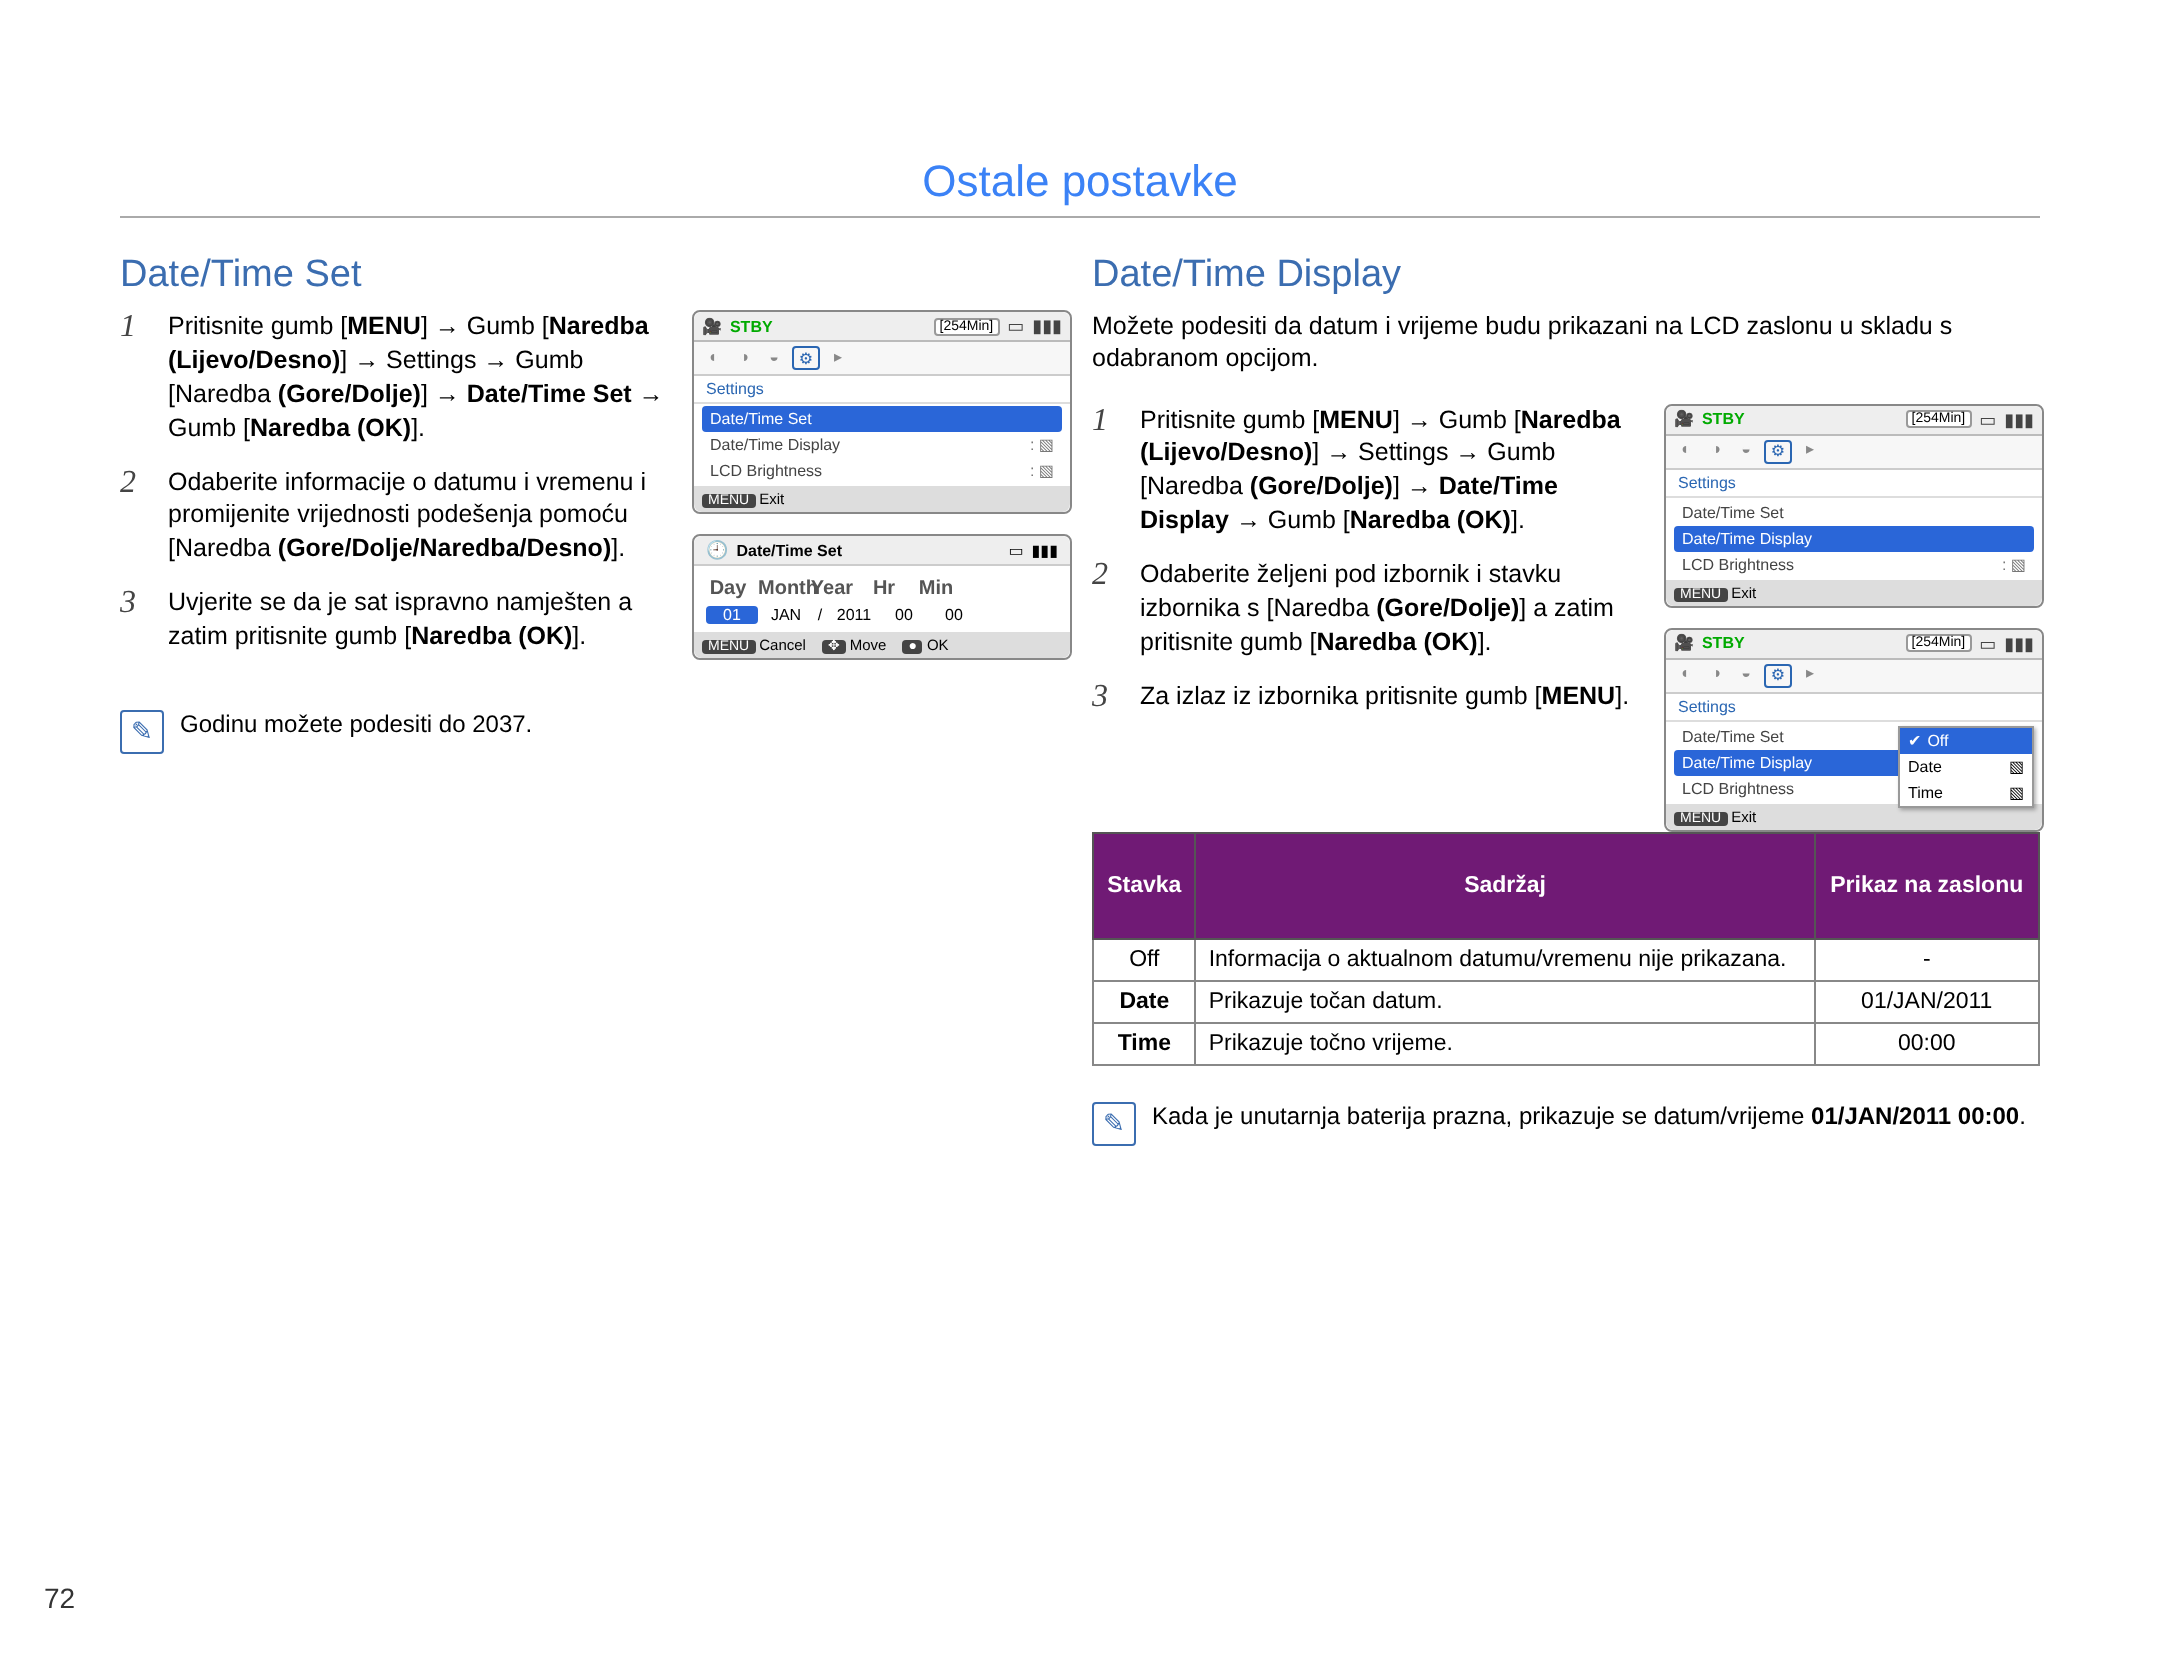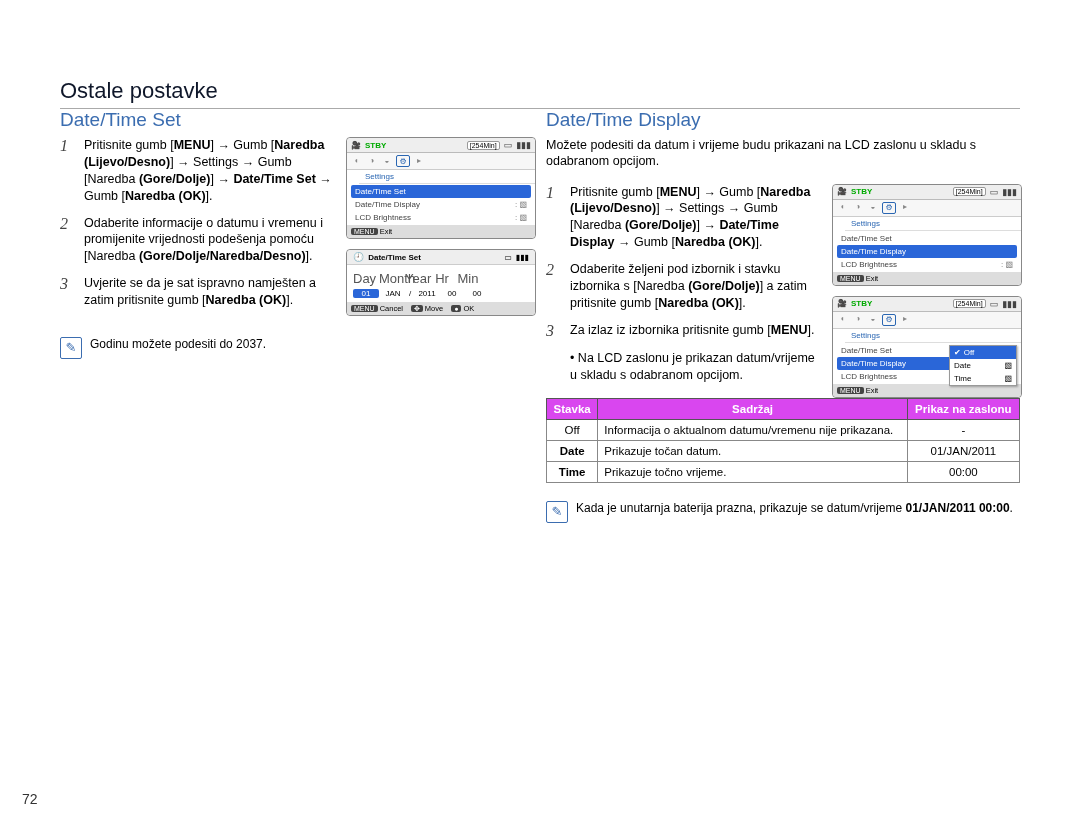--- a/index.html
+++ b/index.html
@@ -12,25 +12,26 @@
     width: 1080px;
     height: 827px;
     overflow: hidden;
     position: relative;
   }
   .page {
     padding: 78px 60px 20px 60px;
     position: relative;
   }
   .page-header {
-    text-align: left;
+    text-align: center;
     font-size: 22px;
-    color: #0f172a;
+    color: #3b82f6;
     border-bottom: 1px solid #aaa;
     padding-bottom: 4px;
+    margin-bottom: 18px;
   }
   .columns {
     display: flex;
     gap: 12px;
   }
   .col {
     flex: 1;
     min-width: 0;
   }
   .section-title {
@@ -98,21 +99,20 @@
     padding: 2px 4px;
     gap: 3px;
   }
   .mini-tabs .tab { width: 12px; height: 10px; display:inline-flex; align-items:center; justify-content:center; font-size:8px; color:#888; }
   .mini-tabs .tab.sel { color: #2a66b2; border:1px solid #2a66b2; border-radius:2px; }
   .mini-settings {
     color: #2a66b2;
     font-size: 8px;
     padding: 2px 6px;
     border-bottom: 1px solid #ddd;
-    margin-left: 12px;
   }
   .mini-list {
     padding: 1px 4px;
   }
   .mini-item {
     padding: 2px 4px;
     display: flex;
     align-items: center;
     font-size: 8px;
     color: #444;
@@ -128,21 +128,21 @@
     border-radius: 0 0 4px 4px;
   }
   .mini-exit .btn { background:#444; color:#fff; padding:0 3px; border-radius:2px; margin-right:2px; font-size:7px; }
   
   .mini-dts-body {
     padding: 6px 6px 4px 6px;
   }
   .mini-dts-head { display:flex; align-items:center; gap:4px; padding:2px 6px; border-bottom:1px solid #ccc; background:#eee; border-radius:4px 4px 0 0;}
   .mini-dts-head .clock { font-size:9px; }
   .mini-dts-head b { font-size:8px; }
-  .mini-dts-labels { display:flex; gap:4px; font-size:13px; color:#555; justify-content:flex-start; }
+  .mini-dts-labels { display:flex; gap:4px; font-size:10px; color:#555; justify-content:flex-start;font-weight:bold; }
   .mini-dts-labels span { width:22px; text-align:center; }
   .mini-dts-vals { display:flex; gap:3px; font-size:8px; margin-top:3px;}
   .mini-dts-vals span { width:22px; text-align:center; }
   .mini-dts-vals .box { background:#2a66d8; color:#fff; border-radius:2px; padding:0 2px; }
   
   .popup {
     position:absolute;
     right:4px;
     top:48px;
     width:66px;
@@ -180,24 +180,24 @@
     font-size:14px;
     margin-top:14px;
     margin-bottom:8px;
   }
   table.sub {
     width:100%;
     border-collapse:collapse;
     font-size:11.5px;
   }
   table.sub th {
-    background:#d946ef;
+    background:#701a75;
     color:#fff;
     font-weight:bold;
-    padding:4px 6px;
+    padding:20px 6px;
     border:1px solid #555;
     font-size:11.5px;
   }
   table.sub td {
     border:1px solid #888;
     padding:4px 6px;
     vertical-align:middle;
   }
   table.sub td.center { text-align:center; }
   .page-num {
@@ -320,23 +320,20 @@
             <div class="step-num">1</div>
             <div class="step-text">Pritisnite gumb [<b>MENU</b>] → Gumb [<b>Naredba (Lijevo/Desno)</b>] → Settings → Gumb [Naredba <b>(Gore/Dolje)</b>] → <b>Date/Time Display</b> → Gumb [<b>Naredba (OK)</b>].</div>
           </div>
           <div class="step-row">
             <div class="step-num">2</div>
             <div class="step-text">Odaberite željeni pod izbornik i stavku izbornika s [Naredba <b>(Gore/Dolje)</b>] a zatim pritisnite gumb [<b>Naredba (OK)</b>].</div>
           </div>
           <div class="step-row">
             <div class="step-num">3</div>
             <div class="step-text">Za izlaz iz izbornika pritisnite gumb [<b>MENU</b>].</div>
-          </div>
-          <div style="margin-left:24px;font-size:12.5px;line-height:1.35;">
-            • <span>Na LCD zaslonu je prikazan datum/vrijeme u skladu s odabranom opcijom.</span>
           </div>
         </div>
 
         <div class="shots-col">
 
           <div class="mini">
             <div class="mini-top">
               <span>🎥</span>
               <span class="stby">STBY</span>
               <span class="mins">[254Min]</span>

